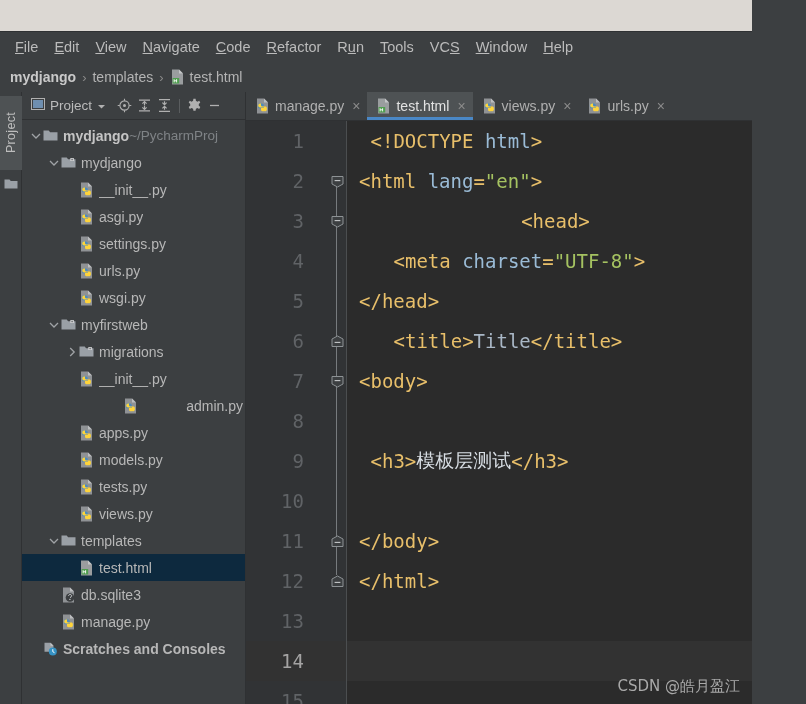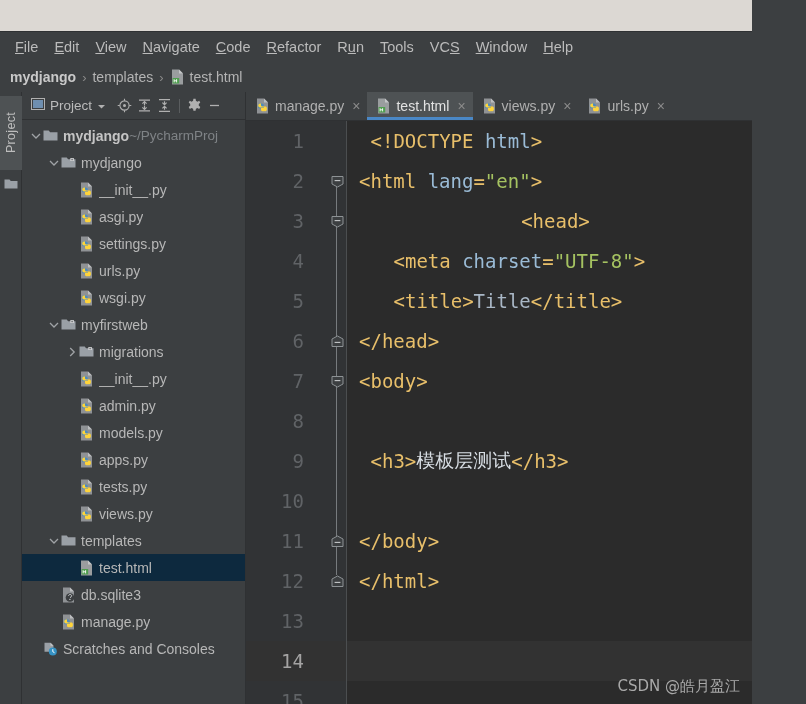--- a/index.html
+++ b/index.html
@@ -435,21 +435,21 @@
             <span class="ficon">
               <svg width="15" height="16" viewBox="0 0 15 16">
                 <path d="M2 0.5h7l4 4v11H2z" fill="#8f9295"></path>
                 <path d="M9 0.5l4 4H9z" fill="#bcbec0"></path>
                 <path d="M6.2 5.4c1.6 0 2.6.5 2.6 1.9v1.4H5.9v.6h4c1 0 1.7.7 1.7 1.9 0 1.3-.8 2-1.9 2h-.9v-1.3c0-1.1-.8-1.7-1.9-1.7H4.6c-1 0-1.7-.6-1.7-1.8V7.3c0-1.2.8-1.9 2-1.9z" fill="#4b8bbe"></path>
                 <path d="M8.6 13.3c-1.6 0-2.6-.5-2.6-1.9v-1.3h3v-.6H5c-1 0-1.8-.7-1.8-1.9 0-1.3.8-2 2-2h.8v1.3c0 1.1.8 1.7 1.9 1.7h2.3c1 0 1.7.6 1.7 1.8v1.1c0 1.2-.8 1.8-2 1.8z" fill="#ffd43b"></path>
               </svg>
             </span>
             <span class="tree-label">__init__.py</span>
           </div>
-          <div class="tree-row" style="padding-left: 42px;">
+          <div class="tree-row" style="padding-left: 42px; justify-content: space-between;">
             <span class="twisty"></span>
             <span class="ficon">
               <svg width="15" height="16" viewBox="0 0 15 16">
                 <path d="M2 0.5h7l4 4v11H2z" fill="#8f9295"></path>
                 <path d="M9 0.5l4 4H9z" fill="#bcbec0"></path>
                 <path d="M6.2 5.4c1.6 0 2.6.5 2.6 1.9v1.4H5.9v.6h4c1 0 1.7.7 1.7 1.9 0 1.3-.8 2-1.9 2h-.9v-1.3c0-1.1-.8-1.7-1.9-1.7H4.6c-1 0-1.7-.6-1.7-1.8V7.3c0-1.2.8-1.9 2-1.9z" fill="#4b8bbe"></path>
                 <path d="M8.6 13.3c-1.6 0-2.6-.5-2.6-1.9v-1.3h3v-.6H5c-1 0-1.8-.7-1.8-1.9 0-1.3.8-2 2-2h.8v1.3c0 1.1.8 1.7 1.9 1.7h2.3c1 0 1.7.6 1.7 1.8v1.1c0 1.2-.8 1.8-2 1.8z" fill="#ffd43b"></path>
               </svg>
             </span>
             <span class="tree-label">admin.py</span>
@@ -457,33 +457,33 @@
           <div class="tree-row" style="padding-left: 42px;">
             <span class="twisty"></span>
             <span class="ficon">
               <svg width="15" height="16" viewBox="0 0 15 16">
                 <path d="M2 0.5h7l4 4v11H2z" fill="#8f9295"></path>
                 <path d="M9 0.5l4 4H9z" fill="#bcbec0"></path>
                 <path d="M6.2 5.4c1.6 0 2.6.5 2.6 1.9v1.4H5.9v.6h4c1 0 1.7.7 1.7 1.9 0 1.3-.8 2-1.9 2h-.9v-1.3c0-1.1-.8-1.7-1.9-1.7H4.6c-1 0-1.7-.6-1.7-1.8V7.3c0-1.2.8-1.9 2-1.9z" fill="#4b8bbe"></path>
                 <path d="M8.6 13.3c-1.6 0-2.6-.5-2.6-1.9v-1.3h3v-.6H5c-1 0-1.8-.7-1.8-1.9 0-1.3.8-2 2-2h.8v1.3c0 1.1.8 1.7 1.9 1.7h2.3c1 0 1.7.6 1.7 1.8v1.1c0 1.2-.8 1.8-2 1.8z" fill="#ffd43b"></path>
               </svg>
             </span>
+            <span class="tree-label">apps.py</span>
+          </div>
+          <div class="tree-row" style="padding-left: 42px;">
+            <span class="twisty"></span>
+            <span class="ficon">
+              <svg width="15" height="16" viewBox="0 0 15 16">
+                <path d="M2 0.5h7l4 4v11H2z" fill="#8f9295"></path>
+                <path d="M9 0.5l4 4H9z" fill="#bcbec0"></path>
+                <path d="M6.2 5.4c1.6 0 2.6.5 2.6 1.9v1.4H5.9v.6h4c1 0 1.7.7 1.7 1.9 0 1.3-.8 2-1.9 2h-.9v-1.3c0-1.1-.8-1.7-1.9-1.7H4.6c-1 0-1.7-.6-1.7-1.8V7.3c0-1.2.8-1.9 2-1.9z" fill="#4b8bbe"></path>
+                <path d="M8.6 13.3c-1.6 0-2.6-.5-2.6-1.9v-1.3h3v-.6H5c-1 0-1.8-.7-1.8-1.9 0-1.3.8-2 2-2h.8v1.3c0 1.1.8 1.7 1.9 1.7h2.3c1 0 1.7.6 1.7 1.8v1.1c0 1.2-.8 1.8-2 1.8z" fill="#ffd43b"></path>
+              </svg>
+            </span>
             <span class="tree-label">models.py</span>
-          </div>
-          <div class="tree-row" style="padding-left: 42px;">
-            <span class="twisty"></span>
-            <span class="ficon">
-              <svg width="15" height="16" viewBox="0 0 15 16">
-                <path d="M2 0.5h7l4 4v11H2z" fill="#8f9295"></path>
-                <path d="M9 0.5l4 4H9z" fill="#bcbec0"></path>
-                <path d="M6.2 5.4c1.6 0 2.6.5 2.6 1.9v1.4H5.9v.6h4c1 0 1.7.7 1.7 1.9 0 1.3-.8 2-1.9 2h-.9v-1.3c0-1.1-.8-1.7-1.9-1.7H4.6c-1 0-1.7-.6-1.7-1.8V7.3c0-1.2.8-1.9 2-1.9z" fill="#4b8bbe"></path>
-                <path d="M8.6 13.3c-1.6 0-2.6-.5-2.6-1.9v-1.3h3v-.6H5c-1 0-1.8-.7-1.8-1.9 0-1.3.8-2 2-2h.8v1.3c0 1.1.8 1.7 1.9 1.7h2.3c1 0 1.7.6 1.7 1.8v1.1c0 1.2-.8 1.8-2 1.8z" fill="#ffd43b"></path>
-              </svg>
-            </span>
-            <span class="tree-label">apps.py</span>
           </div>
           <div class="tree-row" style="padding-left: 42px;">
             <span class="twisty"></span>
             <span class="ficon">
               <svg width="15" height="16" viewBox="0 0 15 16">
                 <path d="M2 0.5h7l4 4v11H2z" fill="#8f9295"></path>
                 <path d="M9 0.5l4 4H9z" fill="#bcbec0"></path>
                 <path d="M6.2 5.4c1.6 0 2.6.5 2.6 1.9v1.4H5.9v.6h4c1 0 1.7.7 1.7 1.9 0 1.3-.8 2-1.9 2h-.9v-1.3c0-1.1-.8-1.7-1.9-1.7H4.6c-1 0-1.7-.6-1.7-1.8V7.3c0-1.2.8-1.9 2-1.9z" fill="#4b8bbe"></path>
                 <path d="M8.6 13.3c-1.6 0-2.6-.5-2.6-1.9v-1.3h3v-.6H5c-1 0-1.8-.7-1.8-1.9 0-1.3.8-2 2-2h.8v1.3c0 1.1.8 1.7 1.9 1.7h2.3c1 0 1.7.6 1.7 1.8v1.1c0 1.2-.8 1.8-2 1.8z" fill="#ffd43b"></path>
               </svg>
@@ -545,21 +545,21 @@
             <span class="ficon">
               <svg width="15" height="16" viewBox="0 0 15 16">
                 <path d="M2 0.5h7l4 4v11H2z" fill="#8f9295"></path>
                 <path d="M9 0.5l4 4H9z" fill="#bcbec0"></path>
                 <path d="M6.2 5.4c1.6 0 2.6.5 2.6 1.9v1.4H5.9v.6h4c1 0 1.7.7 1.7 1.9 0 1.3-.8 2-1.9 2h-.9v-1.3c0-1.1-.8-1.7-1.9-1.7H4.6c-1 0-1.7-.6-1.7-1.8V7.3c0-1.2.8-1.9 2-1.9z" fill="#4b8bbe"></path>
                 <path d="M8.6 13.3c-1.6 0-2.6-.5-2.6-1.9v-1.3h3v-.6H5c-1 0-1.8-.7-1.8-1.9 0-1.3.8-2 2-2h.8v1.3c0 1.1.8 1.7 1.9 1.7h2.3c1 0 1.7.6 1.7 1.8v1.1c0 1.2-.8 1.8-2 1.8z" fill="#ffd43b"></path>
               </svg>
             </span>
             <span class="tree-label">manage.py</span>
           </div>
-          <div class="tree-row" style="padding-left: 6px;">
+          <div class="tree-row" style="padding-left: 6px; font-weight: bold;">
             <span class="twisty"></span>
             <span class="ficon">
               <svg width="15" height="14" viewBox="0 0 15 14">
                 <path d="M1.5 0.8h6l3 3v6h-9z" fill="#9aa0a6"></path>
                 <path d="M7.5 0.8l3 3h-3z" fill="#c4c6c8"></path>
                 <circle cx="9.8" cy="9.6" r="4" fill="#3592c4"></circle>
                 <path d="M9.8 7.2v2.5l1.7 1" stroke="#ffffff" stroke-width="1" fill="none"></path>
               </svg>
             </span>
             <span class="tree-label">Scratches and Consoles</span>
@@ -676,22 +676,22 @@
                 </svg>
               </div>
             </div>
           <div class="gutter-edge"></div>
         </div>
         <div class="code" id="code">
             <div class="cline" style="padding-left: 23.5px;"><span class="doctype">&lt;!DOCTYPE </span><span class="attr">html</span><span class="doctype">&gt;</span></div>
             <div class="cline" style="padding-left: 12px;"><span class="tag">&lt;html </span><span class="attr">lang</span><span class="tag">=</span><span class="val">"en"</span><span class="tag">&gt;</span></div>
             <div class="cline" style="padding-left: 12px; justify-content: center;"><span class="tag">&lt;head&gt;</span></div>
             <div class="cline" style="padding-left: 46.5px;"><span class="tag">&lt;meta </span><span class="attr">charset</span><span class="tag">=</span><span class="val">"UTF-8"</span><span class="tag">&gt;</span></div>
+            <div class="cline" style="padding-left: 12px;"><span class="tag">&lt;/head&gt;</span></div>
             <div class="cline" style="padding-left: 46.5px;"><span class="tag">&lt;title&gt;</span><span class="txt">Title</span><span class="tag">&lt;/title&gt;</span></div>
-            <div class="cline" style="padding-left: 12px;"><span class="tag">&lt;/head&gt;</span></div>
             <div class="cline" style="padding-left: 12px; text-align: right;"><span class="tag">&lt;body&gt;</span></div>
             <div class="cline" style="padding-left: 12px;"></div>
             <div class="cline" style="padding-left: 23.5px;"><span class="tag">&lt;h3&gt;</span><span class="cjk">模板层测试</span><span class="tag">&lt;/h3&gt;</span></div>
             <div class="cline" style="padding-left: 12px;"></div>
             <div class="cline" style="padding-left: 12px;"><span class="tag">&lt;/body&gt;</span></div>
             <div class="cline" style="padding-left: 12px;"><span class="tag">&lt;/html&gt;</span></div>
             <div class="cline" style="padding-left: 12px;"></div>
             <div class="cline caretrow" style="padding-left: 12px;"></div>
             <div class="cline" style="padding-left: 12px;"></div>
           </div>

